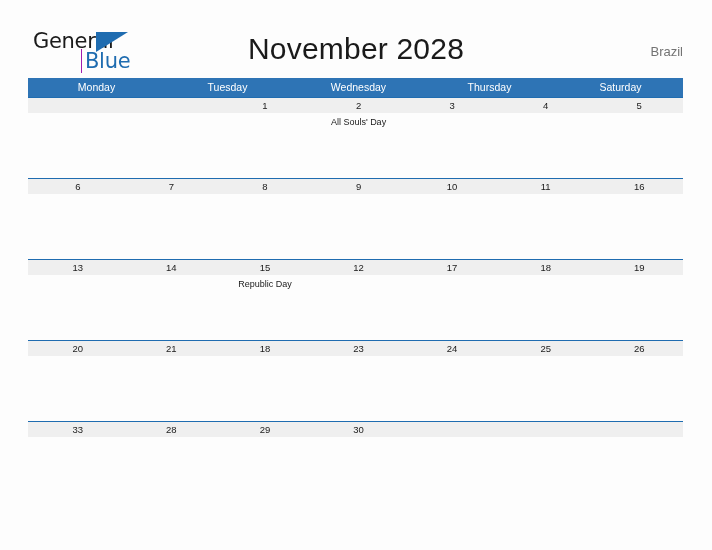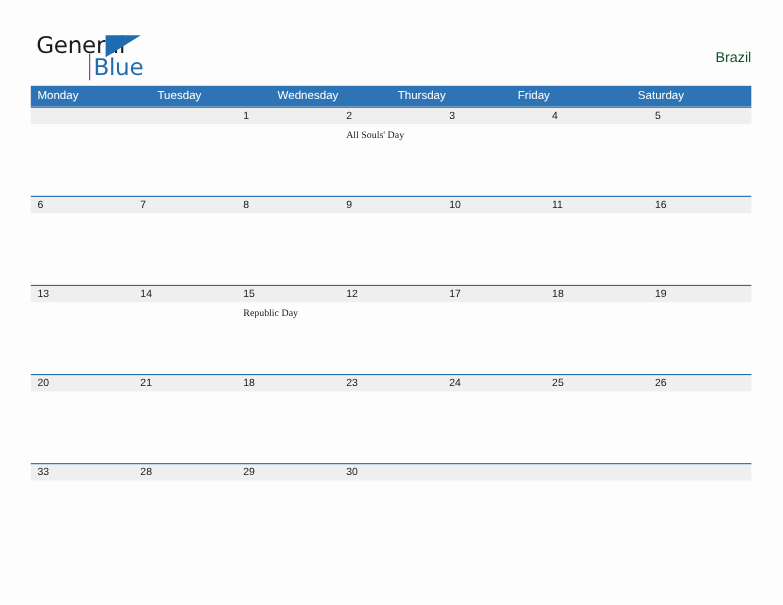--- a/index.html
+++ b/index.html
@@ -75,30 +75,31 @@
     color: #1a1a1a;
     font-family: "Liberation Sans", sans-serif;
     letter-spacing: 0.2px;
   }
 
   .cal-region {
     position: absolute;
     right: 29px;
     top: 44px;
     font-size: 13px;
-    color: #14532d;
+    color: #737373;
     font-family: "Liberation Sans", sans-serif;
   }
 
   
   .calendar {
     position: absolute;
     left: 28px;
     top: 78px;
     width: 655px;
+    text-align: center;
   }
 
   .weekday-row {
     display: flex;
     background: #2e74b5;
     height: 19px;
   }
   .weekday-cell {
     flex: 1 1 0;
     color: #ffffff;
@@ -142,51 +143,51 @@
     background: #fdfdfd;
   }
   .day-event {
     flex: 1 1 0;
     font-size: 9px;
     line-height: 13px;
     color: #1a1a1a;
     padding-left: 6px;
     padding-top: 3px;
     box-sizing: border-box;
-    font-family: Liberation Serif, serif;
+    font-family: Liberation Sans, sans-serif;
     white-space: nowrap;
     overflow: hidden;
   }
 </style>
 </head>
 <body>
 
 <div class="page-header">
 
   <div class="logo">
     <span class="logo-general">General</span>
     <span class="logo-triangle"></span>
     <span class="logo-blue-wrap">
       <span class="logo-blue">Blue</span>
     </span>
   </div>
 
+  <div class="cal-title">November 2028</div>
 
   <div class="cal-region">Brazil</div>
 
 </div>
 
 <div class="calendar">
 
   <div class="weekday-row">
     <div class="weekday-cell">Monday</div>
     <div class="weekday-cell">Tuesday</div>
     <div class="weekday-cell">Wednesday</div>
     <div class="weekday-cell">Thursday</div>
-    <div class="weekday-cell">Friday</div>
     <div class="weekday-cell">Saturday</div>
   </div>
 
   <div class="week-row">
     <div class="week-numbers">
       <div class="day-num"></div>
       <div class="day-num"></div>
       <div class="day-num">1</div>
       <div class="day-num">2</div>
       <div class="day-num">3</div>

